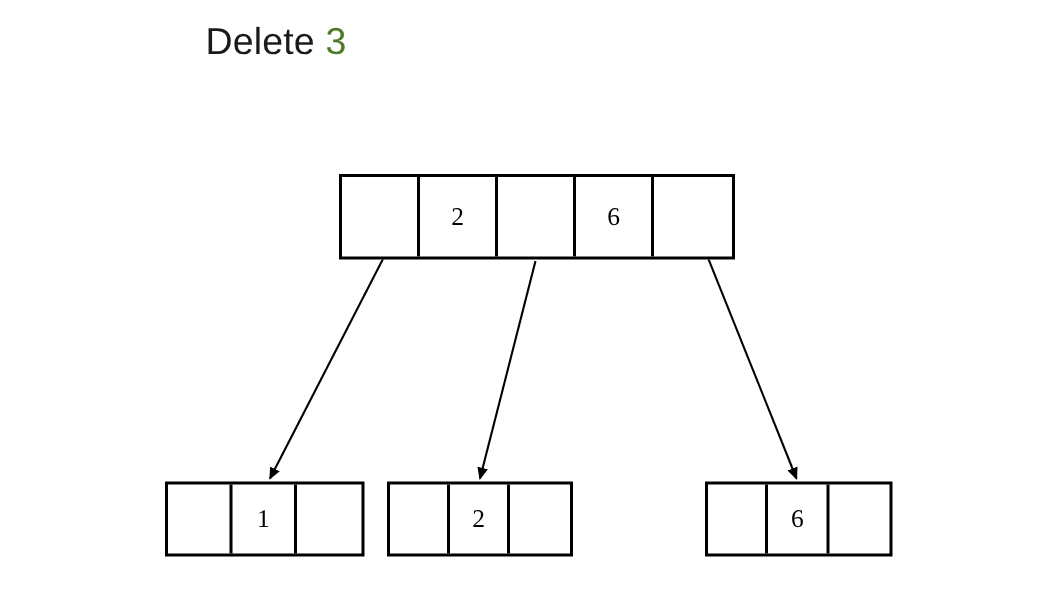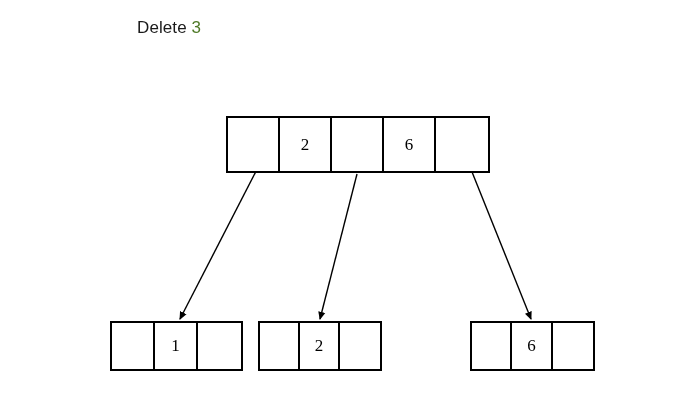--- a/index.html
+++ b/index.html
@@ -21,21 +21,21 @@
     height: 400px;
     background: #ffffff;
   }
 
   
   .caption {
     position: absolute;
     left: 137px;
     top: 16px;
     font-family: "Liberation Sans", sans-serif;
-    font-size: 17px;
+    font-size: 25px;
     line-height: 24px;
     color: #1a1a1a;
     white-space: pre;
     letter-spacing: 0.1px;
   }
   .caption .kw { color: #4f7a28; }
 
   
   .node {
     position: absolute;

